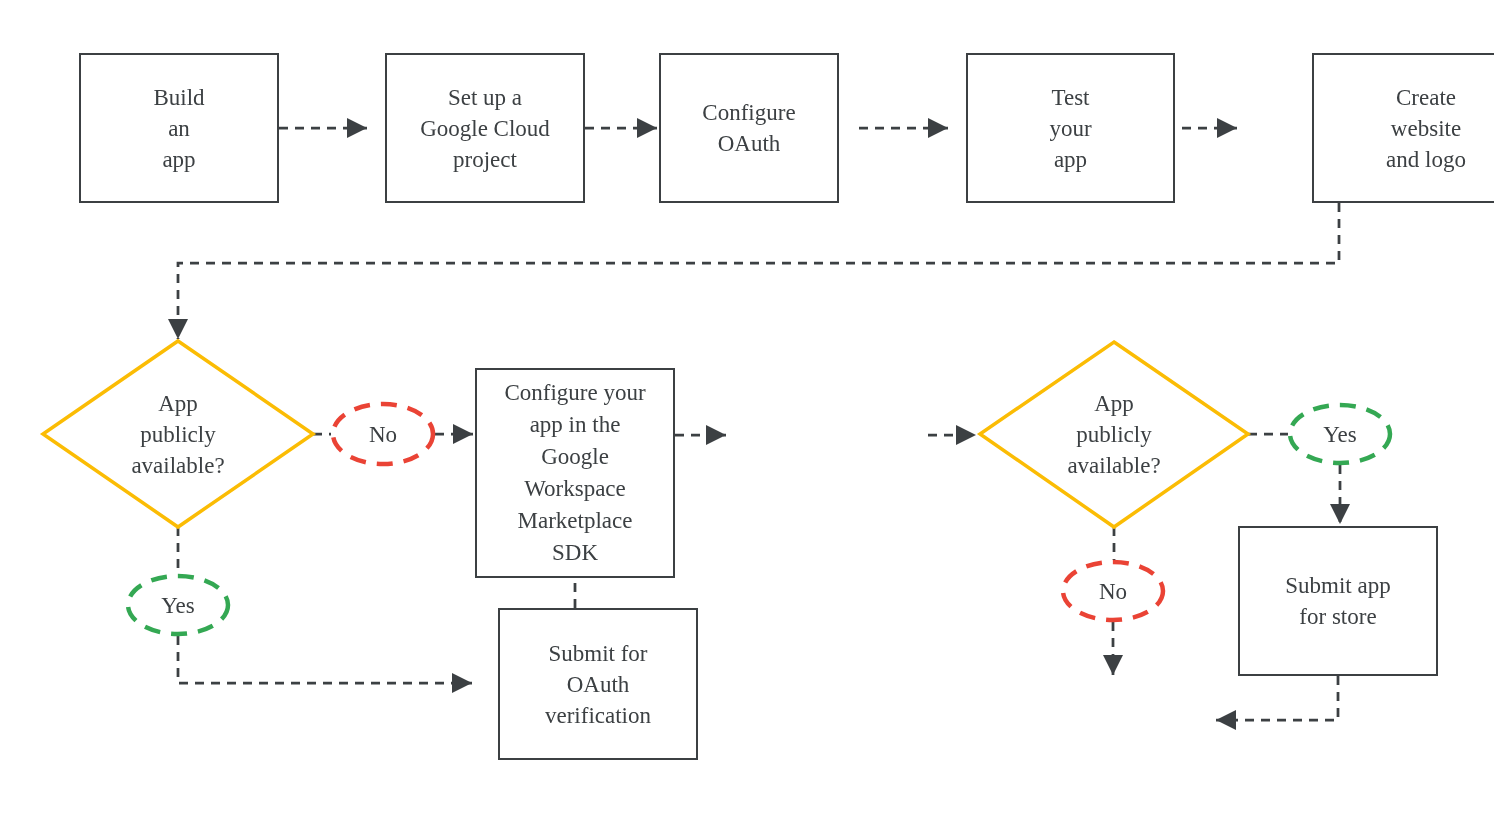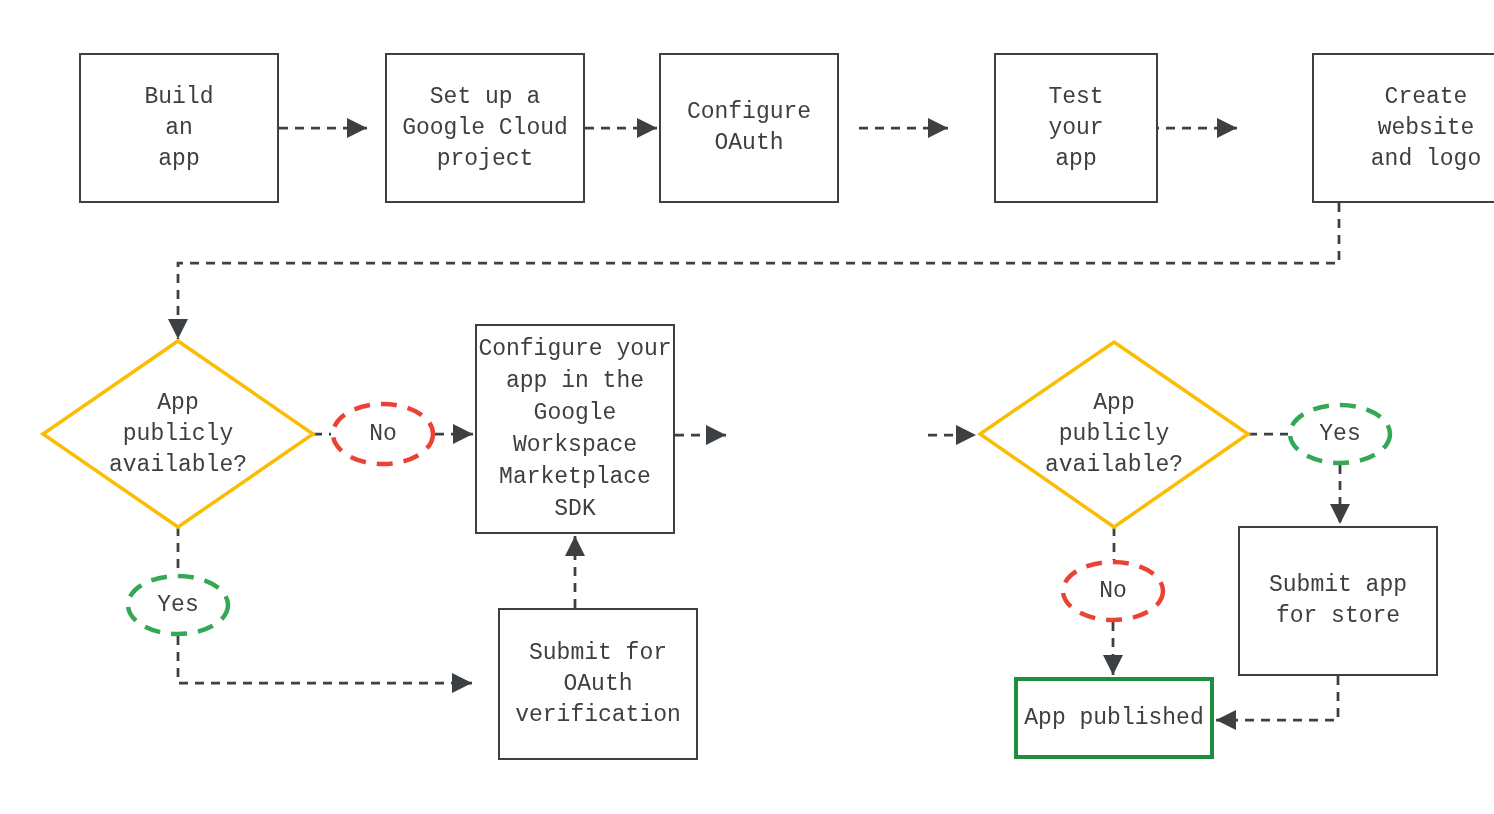--- a/index.html
+++ b/index.html
@@ -7,37 +7,37 @@
     --text:#3C4043;
     --decision-outline:#FBBC04;
     --no-outline:#EA4335;
     --yes-outline:#34A853;
     --published-outline:#1E8E3E;
     --node-fill:#FFFFFF;
   }
   html,body{margin:0;padding:0;background:#fff;}
   .canvas{
     position:relative;width:1494px;height:814px;background:var(--node-fill);
-    font-family:Liberation Mono, monospace;color:var(--text);overflow:hidden;border-radius:25px;
+    font-family:Liberation Serif, serif;color:var(--text);overflow:hidden;border-radius:25px;
   }
   svg.wires{position:absolute;left:0;top:0;width:1494px;height:814px;}
   .wire{fill:none;stroke:var(--outline);stroke-width:2.75;stroke-dasharray:9 7;}
   .wire.plain{marker-end:none;}
   #ah path{fill:var(--outline);}
   .diamond{fill:var(--node-fill);stroke:var(--decision-outline);stroke-width:3.5;}
   .oval{fill:var(--node-fill);stroke-width:4.5;stroke-dasharray:16 11;}
   .oval.yes{stroke:var(--yes-outline);}
   .oval.no{stroke:var(--no-outline);}
   .node{
     position:absolute;box-sizing:border-box;border:2.5px solid var(--outline);
     background:var(--node-fill);display:flex;align-items:center;justify-content:center;
     text-align:center;white-space:pre-line;font-size:23px;line-height:31px;color:var(--text);
   }
   .node.published{border:4px solid var(--published-outline);}
-  .node.sdk{line-height:32px;}
+  .node.sdk{line-height:32px;margin-top:44px;}
   .label{
     position:absolute;transform:translate(-50%,-50%);text-align:center;
     white-space:pre-line;font-size:23px;line-height:31px;color:var(--text);
   }
 </style>
 </head>
 <body>
 
 <div class="canvas">
 
@@ -84,38 +84,37 @@
   </svg>
 
   <div class="node" style="left:79px;top:53px;width:200px;height:150px">Build
 an
 app</div>
   <div class="node" style="left:385px;top:53px;width:200px;height:150px">Set up a
 Google Cloud
 project</div>
   <div class="node" style="left:659px;top:53px;width:180px;height:150px">Configure
 OAuth</div>
-  <div class="node" style="left:994px;top:53px;width:164px;height:150px">Test
+  <div class="node" style="left:966px;top:53px;width:209px;height:150px">Test
 your
 app</div>
   <div class="node" style="left:1312px;top:53px;width:228px;height:150px">Create
 website
 and logo</div>
   <div class="node sdk" style="left:475px;top:324px;width:200px;height:210px">Configure your
 app in the
 Google
 Workspace
 Marketplace
 SDK</div>
   <div class="node" style="left:498px;top:608px;width:200px;height:152px">Submit for
 OAuth
 verification</div>
   <div class="node" style="left:1238px;top:526px;width:200px;height:150px">Submit app
 for store</div>
-  <div class="node published" style="left:1014px;top:677px;width:200px;height:82px">App published</div>
 
   <div class="label" style="left:178px;top:434px">App
 publicly
 available?</div>
   <div class="label" style="left:1114px;top:434px">App
 publicly
 available?</div>
   <div class="label" style="left:383px;top:434px">No</div>
   <div class="label" style="left:178px;top:605px">Yes</div>
   <div class="label" style="left:1340px;top:434px">Yes</div>

